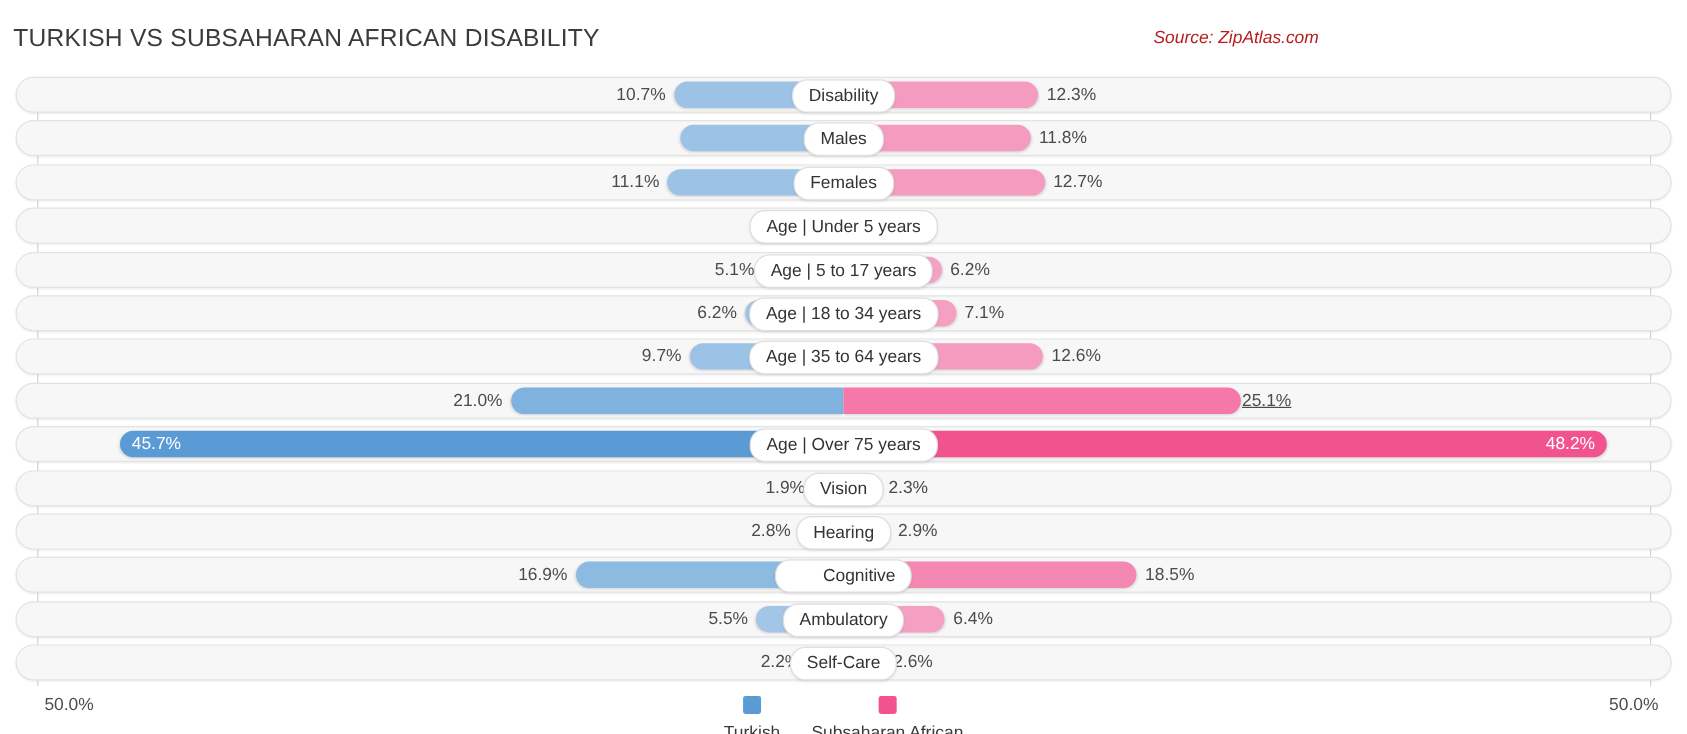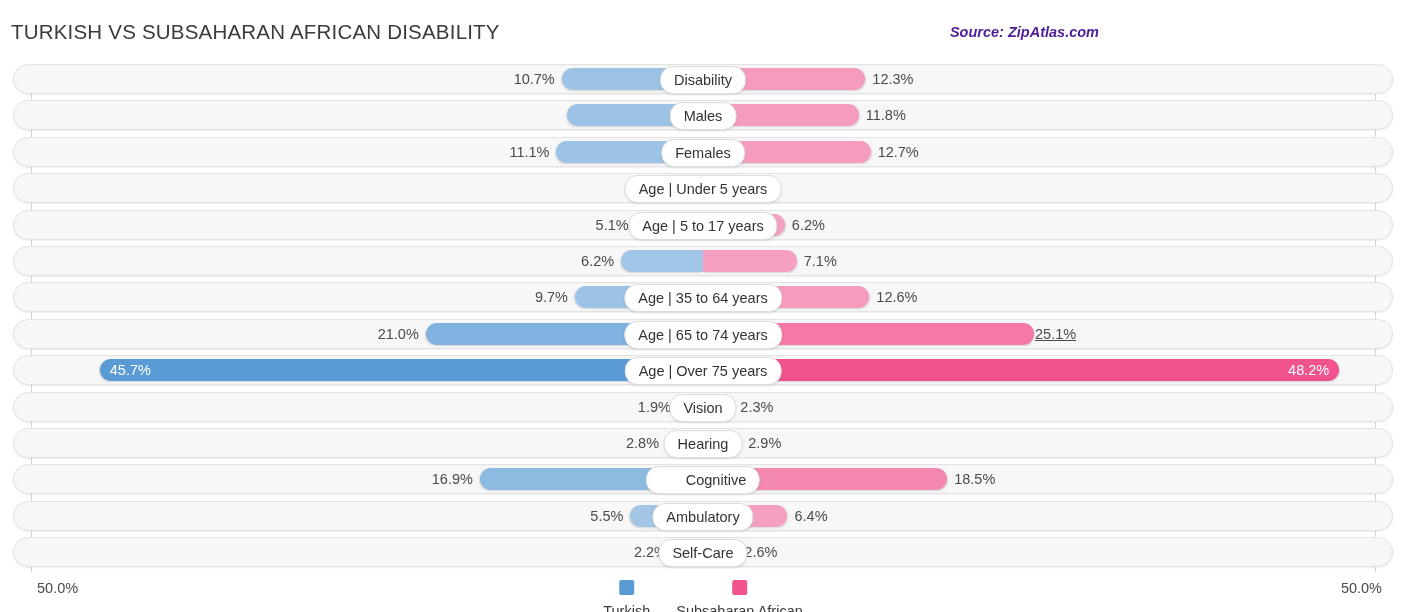--- a/index.html
+++ b/index.html
@@ -32,22 +32,22 @@
     letter-spacing: .2px;
     color: #3b3b3b;
     white-space: nowrap;
   }
   #source-label {
     position: absolute;
     right: 13px;
     top: 24px;
     font-size: 14.5px;
     font-style: italic;
-    font-weight: bold;
-    color: #4c1d95;
+    font-weight: normal;
+    color: #b91c1c;
     white-space: nowrap;
   }
 
   
   #plot {
     position: absolute;
     left: 0;
     top: 64px;
     width: 1406px;
     height: 510px;
@@ -219,36 +219,36 @@
         <div class="val val-left" style="left: 0px; width: 615.68px;">5.1%</div>
         <div class="val val-right" style="left: 778.84px;">6.2%</div>
         <div class="pill" style="left: 690px;">Age | 5 to 17 years</div>
       </div>
       <div class="row" style="top: 182px;">
         <div class="track"></div>
         <div class="bar bar-left" style="left: 608.16px; width: 81.84px; background: rgb(161, 197, 230);"></div>
         <div class="bar bar-right" style="left: 690px; width: 93.72px; background: rgb(245, 159, 194);"></div>
         <div class="val val-left" style="left: 0px; width: 601.16px;">6.2%</div>
         <div class="val val-right" style="left: 790.72px;">7.1%</div>
+        <div class="pill" style="left: 690px;">Age | 18 to 34 years</div>
       </div>
       <div class="row" style="top: 218.4px;">
         <div class="track"></div>
         <div class="bar bar-left" style="left: 561.96px; width: 128.04px; background: rgb(156, 195, 229);"></div>
         <div class="bar bar-right" style="left: 690px; width: 166.32px; background: rgb(245, 155, 192);"></div>
         <div class="val val-left" style="left: 0px; width: 554.96px;">9.7%</div>
         <div class="val val-right" style="left: 863.32px;">12.6%</div>
         <div class="pill" style="left: 690px;">Age | 35 to 64 years</div>
       </div>
       <div class="row" style="top: 254.8px;">
         <div class="track"></div>
         <div class="bar bar-left" style="left: 412.8px; width: 277.2px; background: rgb(127, 178, 222);"></div>
         <div class="bar bar-right" style="left: 690px; width: 331.32px; background: rgb(245, 120, 168);"></div>
         <div class="val val-left" style="left: 0px; width: 405.8px;">21.0%</div>
         <div class="val val-right" style="left: 1022px; text-decoration: underline;">25.1%</div>
-        <div class="pill" style="left: 690px;">Age | 65 to 74 years</div>
       </div>
       <div class="row" style="top: 291.2px;">
         <div class="track"></div>
         <div class="bar bar-left" style="left: 86.76px; width: 603.24px; background: rgb(91, 155, 213);"></div>
         <div class="bar bar-right" style="left: 690px; width: 636.24px; background: rgb(241, 83, 142);"></div>
         <div class="val val-left inside" style="left: 96.76px; text-align: left;">45.7%</div>
         <div class="val val-right inside" style="left: 0px; width: 1316.24px; text-align: right;">48.2%</div>
         <div class="pill" style="left: 690px;">Age | Over 75 years</div>
       </div>
       <div class="row" style="top: 327.6px;">

